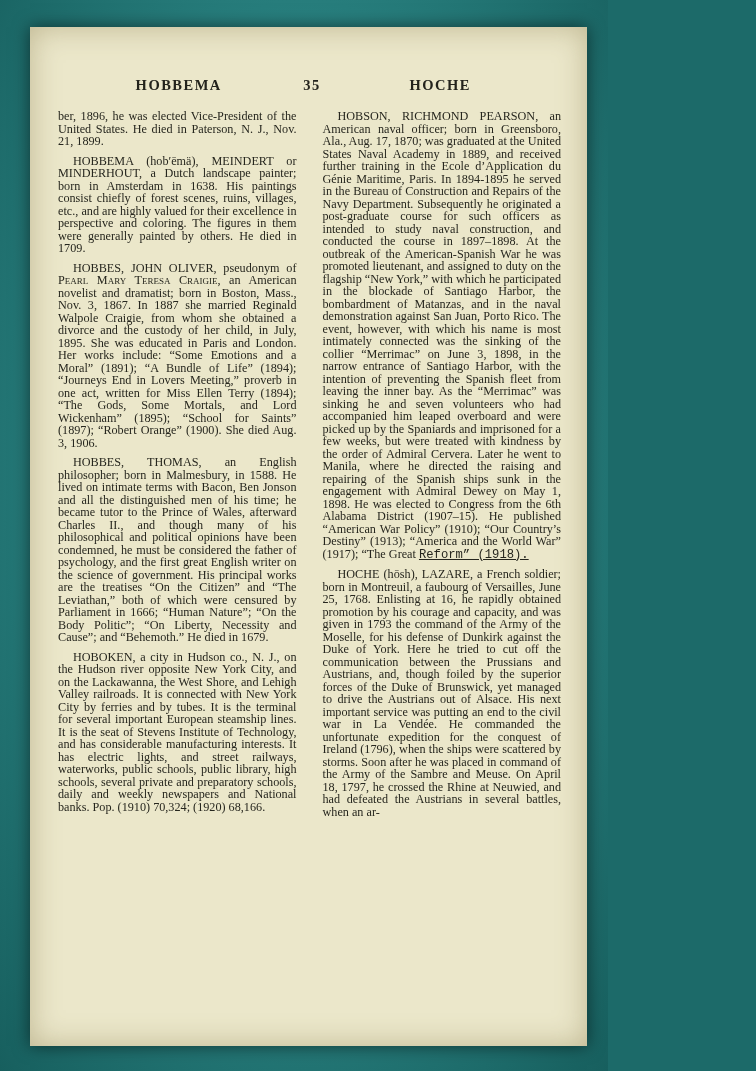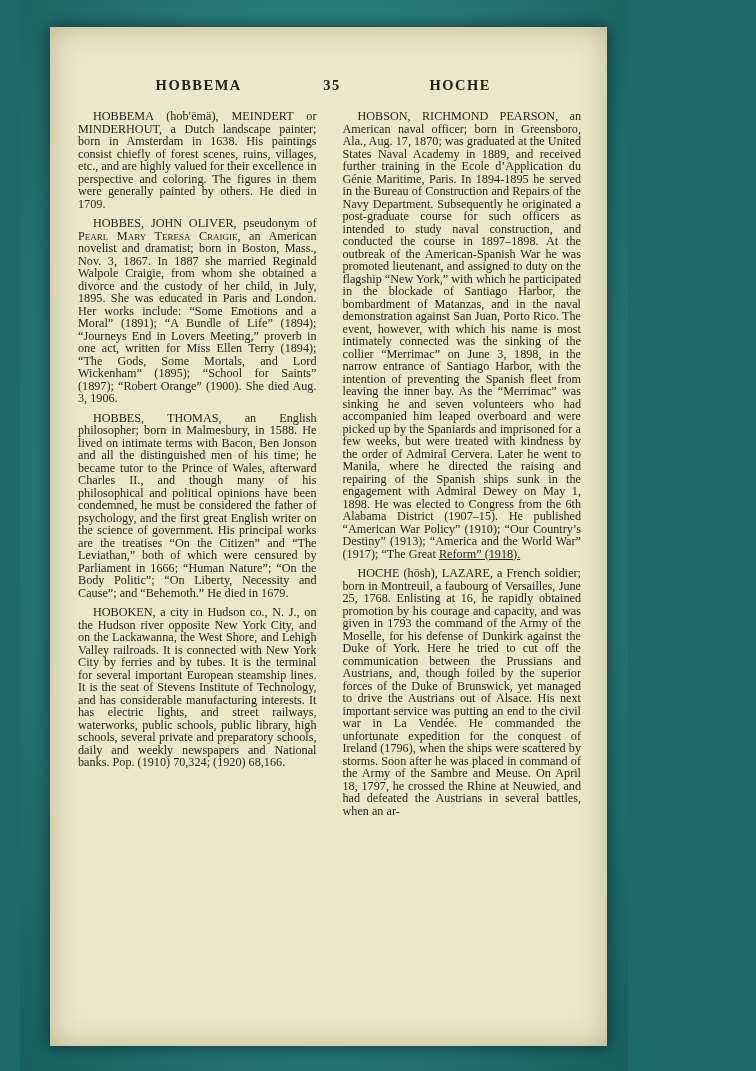--- a/index.html
+++ b/index.html
@@ -7,21 +7,20 @@
   body {
     font-family:"Liberation Serif","DejaVu Serif",serif;
     background:#1c6a69;
     overflow:hidden;
   }
   .scan {
     position:relative;
     width:608px; height:1071px;
     background: radial-gradient(ellipse at 50% 45%, #2f8f90 0%, #287f7e 55%, #175f5e 100%);
     overflow:hidden;
-    margin-left:20px;
   }
   .page {
     position:absolute;
     left:30px; top:27px; right:21px; bottom:25px;
     background:#ebe7ca;
     box-shadow: 0 0 16px rgba(0,0,0,0.55), inset 0 0 30px rgba(125,110,60,0.40);
     padding:50px 26px 14px 28px;
     overflow:hidden;
   }
   .header {
@@ -44,34 +43,35 @@
     font-size:12.2px;
     line-height:12.5px;
     color:#26261e;
     -webkit-hyphens:auto; hyphens:auto;
   }
   p.entry { margin:0 0 7px 0; text-indent:15px; }
   p.entry.no-indent { text-indent:0; }
   p.entry.sig { margin-top:1px; margin-bottom:0; text-indent:4px; }
   .bold { font-weight:normal; }
   .smallcaps { font-variant:small-caps; }
-  .underline { text-decoration:underline; }
+  .underline { text-decoration:underline;font-family:Liberation Mono, monospace; }
 </style>
 </head>
 <body>
 
 <div class="scan">
   <div class="page">
     <div class="header">
       <span class="h-left">HOBBEMA</span>
       <span class="h-center">35</span>
       <span class="h-right">HOCHE</span>
     </div>
     <div class="columns">
       <div class="col" id="col-left">
+          <p class="entry no-indent"><span>ber, 1896, he was elected Vice-President of the United States.  He died in Paterson, N. J., Nov. 21, 1899.</span></p>
           <p class="entry"><span class="bold">HOBBEMA</span><span> (hob′ēmä), </span><span class="bold">MEINDERT</span><span> or </span><span class="bold">MINDERHOUT</span><span>, a Dutch landscape painter; born in Amsterdam in 1638. His paintings consist chiefly of forest scenes, ruins, villages, etc., and are highly valued for their excellence in perspective and coloring.  The figures in them were generally painted by others.  He died in 1709.</span></p>
           <p class="entry"><span class="bold">HOBBES, JOHN OLIVER</span><span>, pseudonym of </span><span class="smallcaps">Pearl Mary Teresa Craigie</span><span>, an American novelist and dramatist; born in Boston, Mass., Nov. 3, 1867.  In 1887 she married Reginald Walpole Craigie, from whom she obtained a divorce and the custody of her child, in July, 1895. She was educated in Paris and London. Her works include: “Some Emotions and a Moral” (1891); “A Bundle of Life” (1894); “Journeys End in Lovers Meeting,” proverb in one act, written for Miss Ellen Terry (1894); “The Gods, Some Mortals, and Lord Wickenham” (1895); “School for Saints” (1897); “Robert Orange” (1900).  She died Aug. 3, 1906.</span></p>
           <p class="entry"><span class="bold">HOBBES, THOMAS</span><span>, an English philosopher; born in Malmesbury, in 1588. He lived on intimate terms with Bacon, Ben Jonson and all the distinguished men of his time; he became tutor to the Prince of Wales, afterward Charles II., and though many of his philosophical and political opinions have been condemned, he must be considered the father of psychology, and the first great English writer on the science of government.  His principal works are the treatises “On the Citizen” and “The Leviathan,” both of which were censured by Parliament in 1666; “Human Nature”; “On the Body Politic”; “On Liberty, Necessity and Cause”; and “Behemoth.” He died in 1679.</span></p>
           <p class="entry"><span class="bold">HOBOKEN</span><span>, a city in Hudson co., N. J., on the Hudson river opposite New York City, and on the Lackawanna, the West Shore, and Lehigh Valley railroads.  It is connected with New York City by ferries and by tubes.  It is the terminal for several important European steamship lines.  It is the seat of Stevens Institute of Technology, and has considerable manufacturing interests.  It has electric lights, and street railways, waterworks, public schools, public library, high schools, several private and preparatory schools, daily and weekly newspapers and National banks. Pop. (1910) 70,324; (1920) 68,166.</span></p>
         </div>
       <div class="col" id="col-right">
           <p class="entry"><span class="bold">HOBSON, RICHMOND PEARSON</span><span>, an American naval officer; born in Greensboro, Ala., Aug. 17, 1870; was graduated at the United States Naval Academy in 1889, and received further training in the Ecole d’Application du Génie Maritime, Paris.  In 1894-1895 he served in the Bureau of Construction and Repairs of the Navy Department. Subsequently he originated a post-graduate course for such officers as intended to study naval construction, and conducted the course in 1897–1898.  At the outbreak of the American-Spanish War he was promoted lieutenant, and assigned to duty on the flagship “New York,” with which he participated in the blockade of Santiago Harbor, the bombardment of Matanzas, and in the naval demonstration against San Juan, Porto Rico.  The event, however, with which his name is most intimately connected was the sinking of the collier “Merrimac” on June 3, 1898, in the narrow entrance of Santiago Harbor, with the intention of preventing the Spanish fleet from leaving the inner bay.  As the “Merrimac” was sinking he and seven volunteers who had accompanied him leaped overboard and were picked up by the Spaniards and imprisoned for a few weeks, but were treated with kindness by the order of Admiral Cervera.  Later he went to Manila, where he directed the raising and repairing of the Spanish ships sunk in the engagement with Admiral Dewey on May 1, 1898.  He was elected to Congress from the 6th Alabama District (1907–15).  He published “American War Policy” (1910); “Our Country’s Destiny” (1913); “America and the World War” (1917); “The Great </span><span class="underline">Reform” (1918).</span></p>
           <p class="entry"><span class="bold">HOCHE</span><span> (hōsh), </span><span class="bold">LAZARE</span><span>, a French soldier; born in Montreuil, a faubourg of Versailles, June 25, 1768.  Enlisting at 16, he rapidly obtained promotion by his courage and capacity, and was given in 1793 the command of the Army of the Moselle, for his defense of Dunkirk against the Duke of York.  Here he tried to cut off the communication between the Prussians and Austrians, and, though foiled by the superior forces of the Duke of Brunswick, yet managed to drive the Austrians out of Alsace.  His next important service was putting an end to the civil war in La Vendée.  He commanded the unfortunate expedition for the conquest of Ireland (1796), when the ships were scattered by storms. Soon after he was placed in command of the Army of the Sambre and Meuse. On April 18, 1797, he crossed the Rhine at Neuwied, and had defeated the Austrians in several battles, when an ar-</span></p>
         </div>
     </div>

